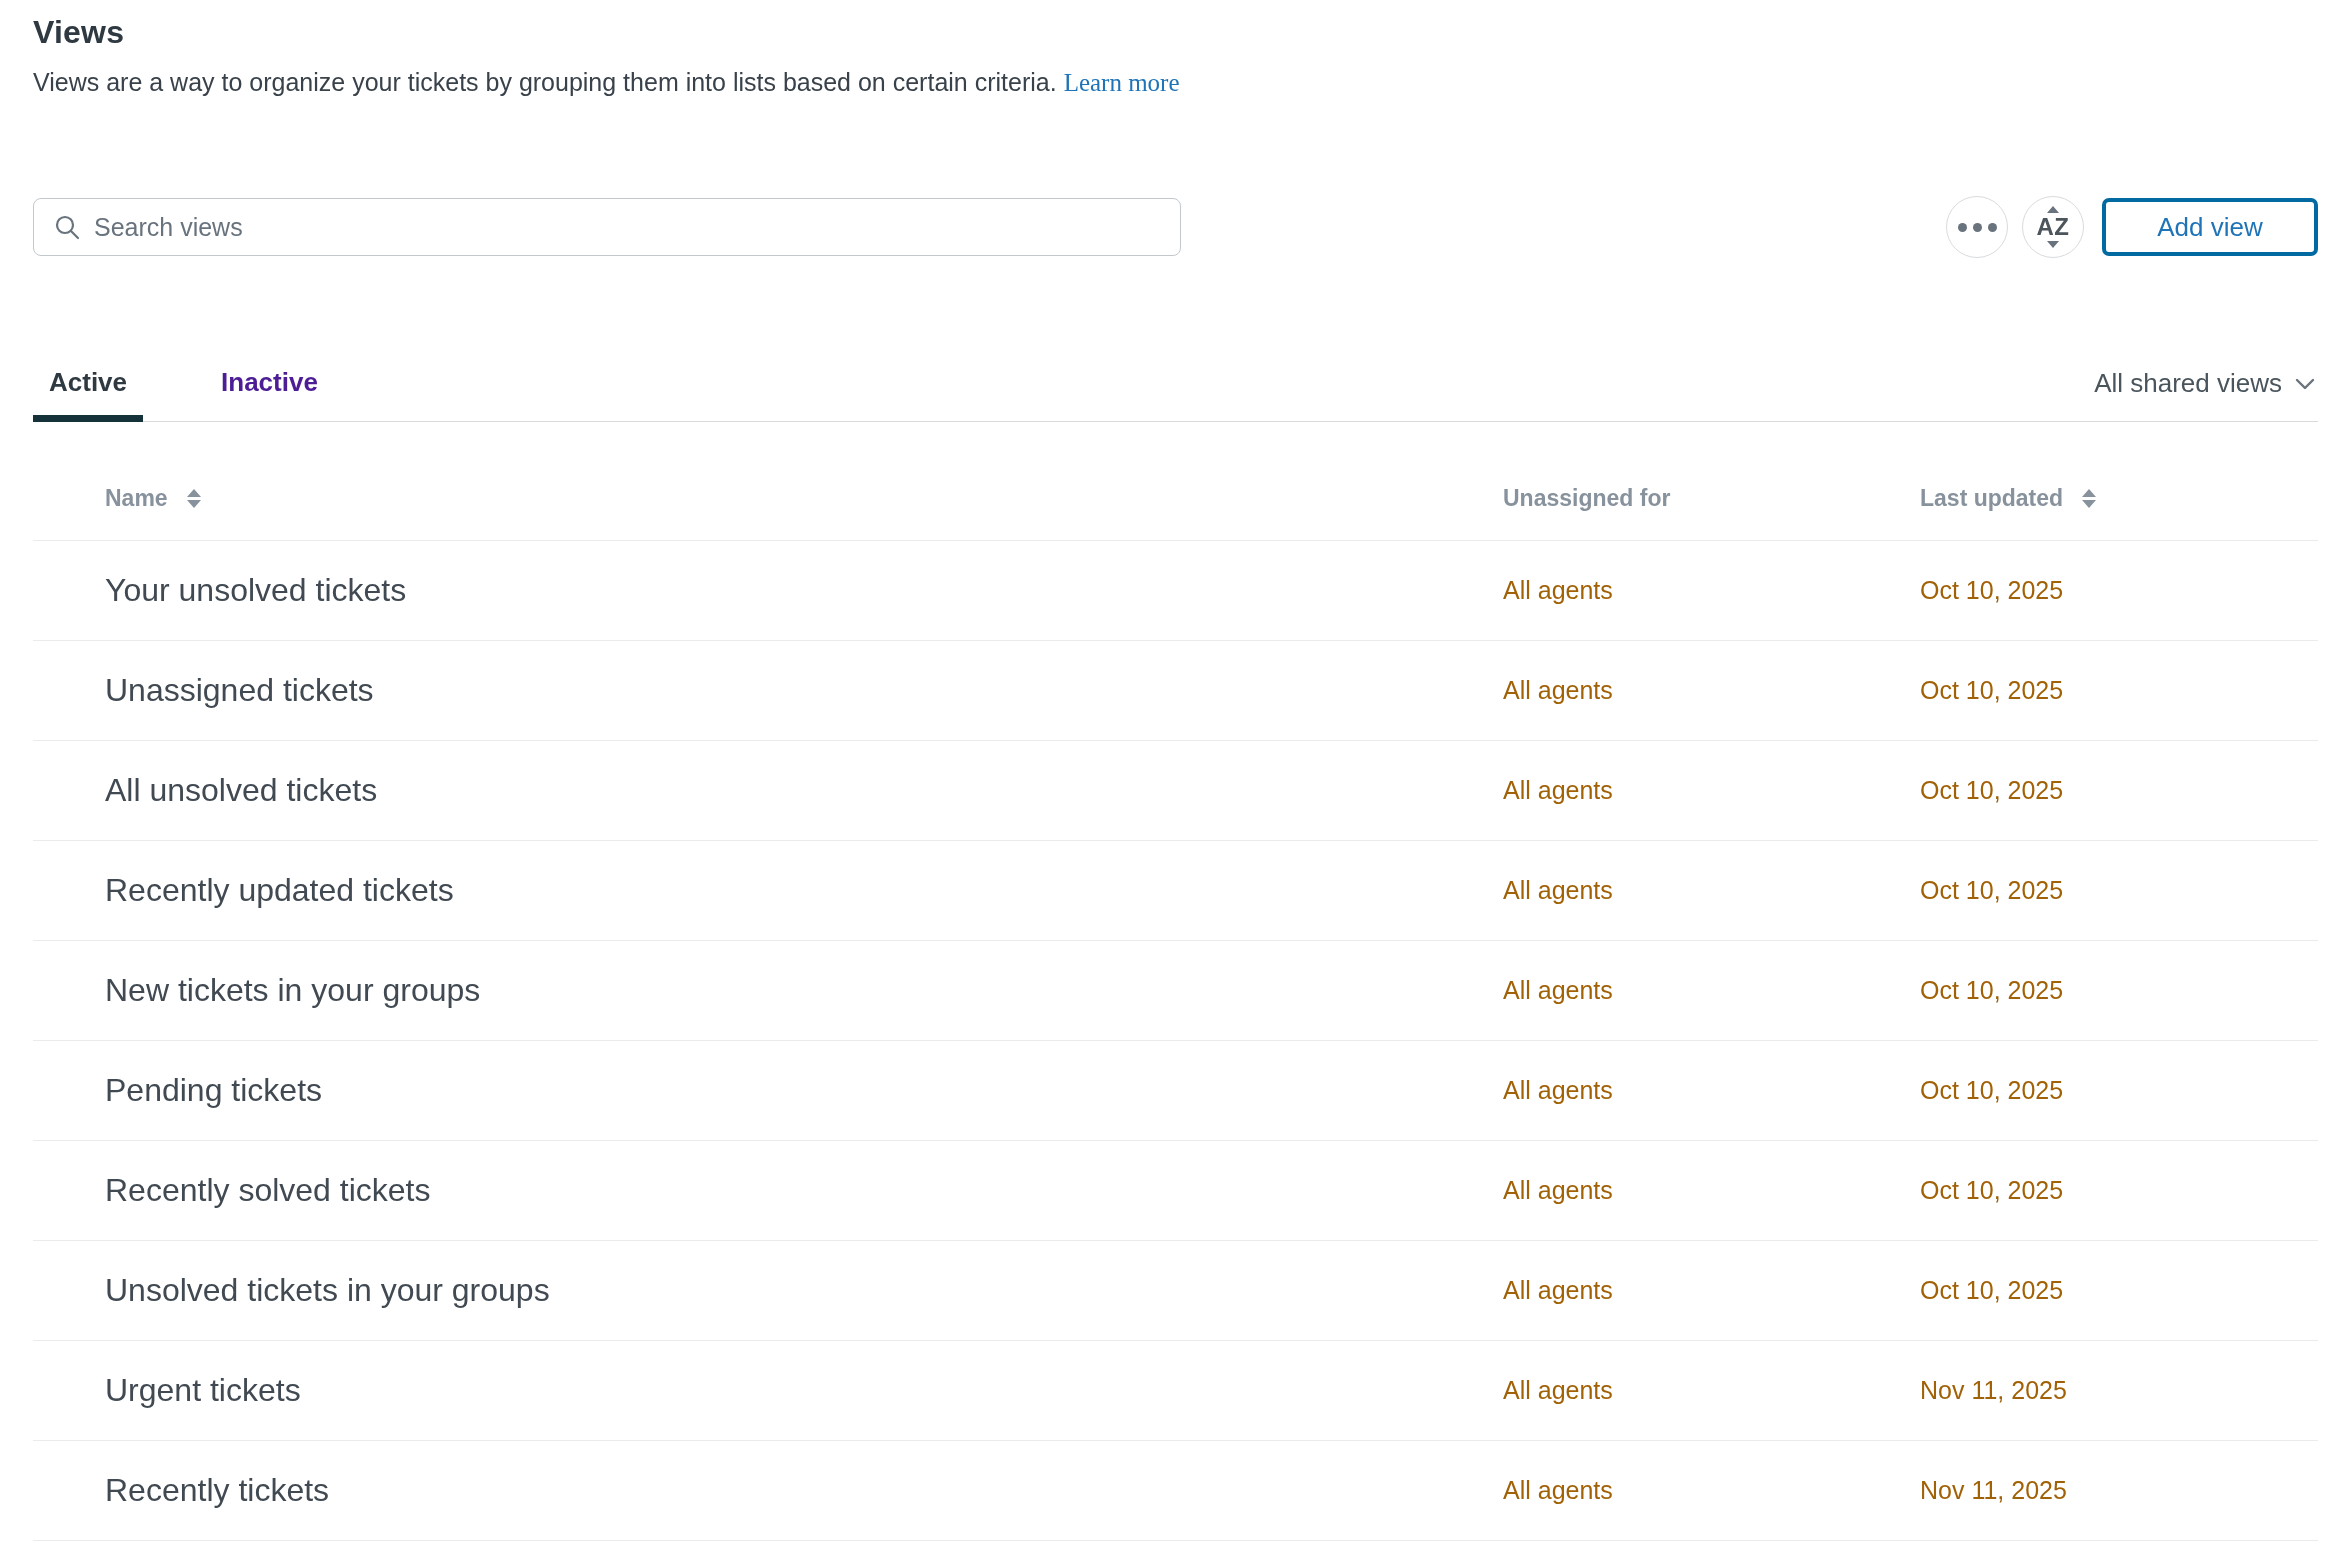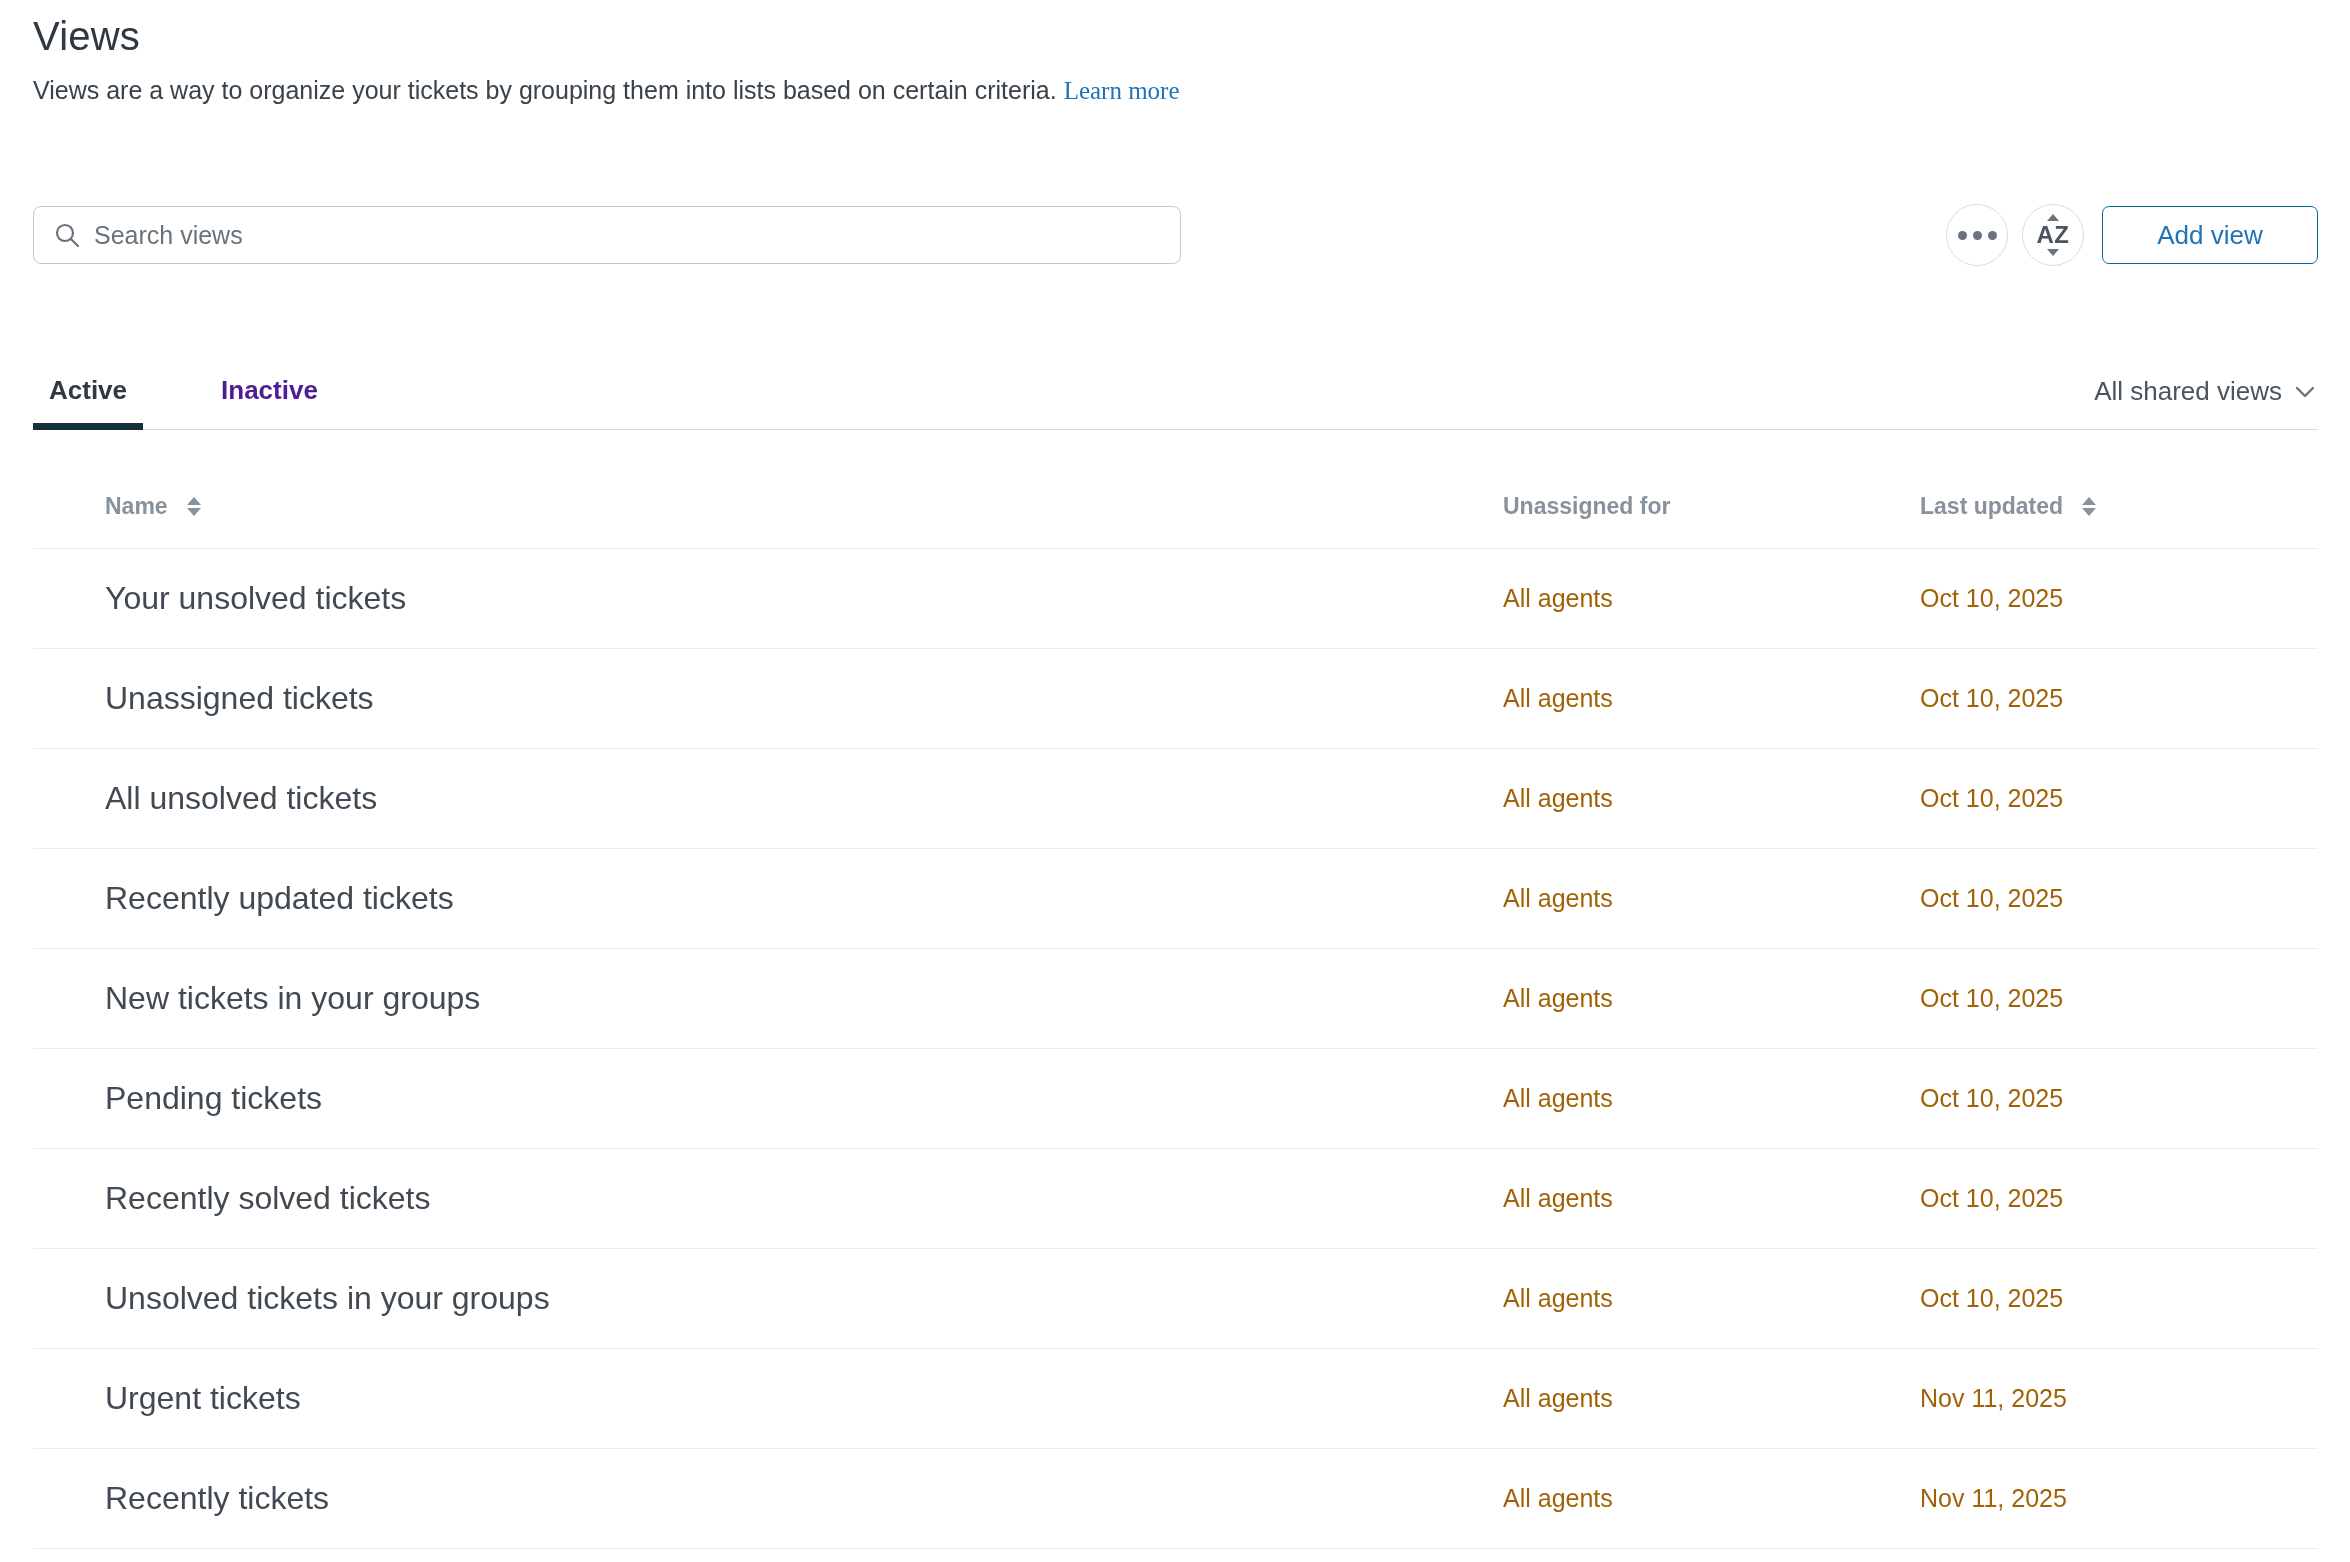--- a/index.html
+++ b/index.html
@@ -7,22 +7,22 @@
   body {
     width: 2350px;
     min-height: 1562px;
     font-family: "Liberation Sans", sans-serif;
     color: #2f3941;
   }
   .page { padding: 14px 32px 0 33px; width: 2350px; }
 
   
   .page-title {
-    font-size: 40px;
-    font-weight: 400;
+    font-size: 32px;
+    font-weight: 700;
     color: #2f3941;
     letter-spacing: 0.2px;
   }
   .page-desc {
     margin-top: 14px;
     font-size: 25px;
     color: #39424a;
     line-height: 34px;
   }
   .learn-more {
@@ -93,21 +93,21 @@
     letter-spacing: 0.5px;
   }
   .tri { width: 0; height: 0; display: block; }
   .tri.up    { border-left: 6px solid transparent; border-right: 6px solid transparent; border-bottom: 7px solid #68737d; margin-bottom: 2px; }
   .tri.down  { border-left: 6px solid transparent; border-right: 6px solid transparent; border-top: 7px solid #68737d; margin-top: 2px; }
 
   .add-view-btn {
     margin-left: 18px;
     width: 216px;
     height: 58px;
-    border: 1px solid #0369a1;
+    border: 4px solid #0369a1;
     border-radius: 7px;
     background: #fff;
     color: #1f73b7;
     font-size: 26px;
     font-family: "Liberation Sans", sans-serif;
     cursor: pointer;
   }
 
   
   .tabs-row {

